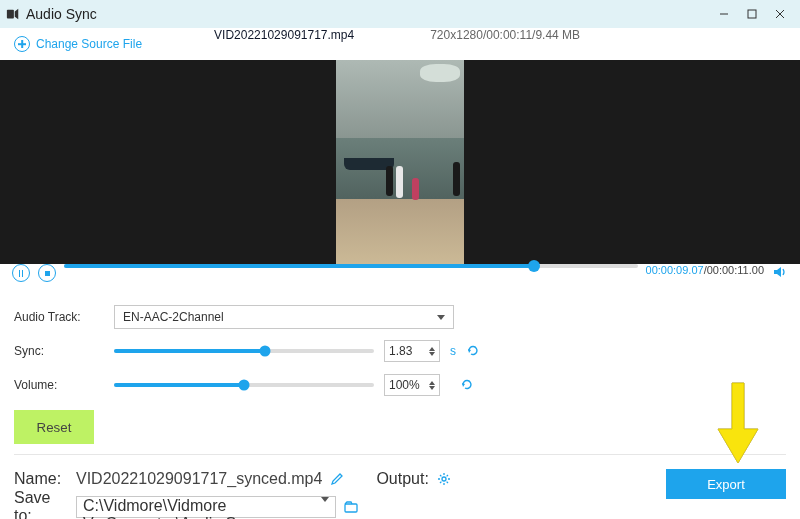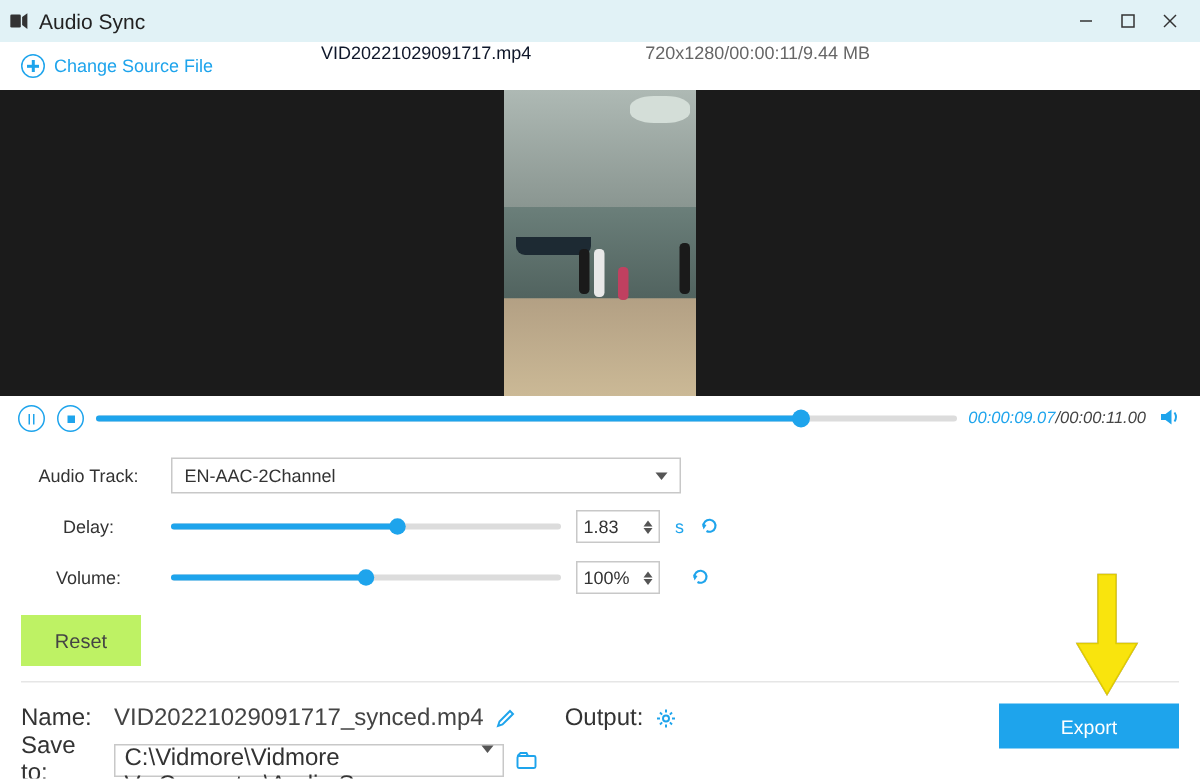--- a/index.html
+++ b/index.html
@@ -26,35 +26,35 @@
 .water { position:absolute; top:38%; left:0; right:0; height:30%; background: linear-gradient(#6b7f7a,#51635f); }
 .beach { position:absolute; bottom:0; left:0; right:0; height:32%; background: linear-gradient(#b3a084,#cbb996); }
 .boat { position:absolute; top:48%; left:8px; width:50px; height:12px; background:#1d2a33; border-radius:0 0 6px 6px; }
 .person { position:absolute; width:7px; background:#1a1a1a; border-radius:3px; }
 .p1{top:52%;left:50px;height:30px}
 .p2{top:52%;left:60px;height:32px;background:#e8e8e8}
 .p3{top:58%;left:76px;height:22px;background:#c04060}
 .p4{top:50%;right:4px;height:34px}
 .cloud{position:absolute;top:4px;right:4px;width:40px;height:18px;background:#d4ded8;border-radius:40%;}
 
-.playbar { height: 30px; display: flex; align-items: center; padding: 0 12px; gap: 8px; font-style: italic; }
+.playbar { height: 30px; display: flex; align-items: flex-start; padding: 0 12px; gap: 8px; }
 .circ-btn { width: 18px; height: 18px; border: 1.4px solid #1ea4ec; border-radius: 50%; display: flex; align-items: center; justify-content: center; cursor: pointer; }
 .circ-btn .pause { width: 5px; height: 7px; display: flex; gap: 1.5px; }
 .circ-btn .pause span { width: 1.6px; background: #1ea4ec; }
 .circ-btn .stop { width: 5px; height: 5px; background: #1ea4ec; }
 .progress { flex: 1; height: 4px; background: #dcdcdc; border-radius: 2px; position: relative; }
 .progress-fill { position: absolute; left: 0; top: 0; height: 100%; background: #1ea4ec; border-radius: 2px; width: 82%; }
 .progress-thumb { position: absolute; top: 50%; left: 82%; width: 12px; height: 12px; background: #1ea4ec; border-radius: 50%; transform: translate(-50%, -50%); }
 .time { font-size: 11px; }
 .time .cur { color: #1ea4ec; }
 .time .tot { color: #444; }
 .vol-icon svg { width: 16px; height: 16px; }
 
 .controls { padding: 6px 14px 0; }
-.crow { display: flex; align-items: center; height: 34px; gap: 10px; text-align: center; }
+.crow { display: flex; align-items: center; height: 34px; gap: 10px; }
 .clabel { width: 90px; color: #333; }
 .select { flex: 0 0 340px; height: 24px; border: 1px solid #c8c8c8; padding: 0 8px; display: flex; align-items: center; justify-content: space-between; background: #fff; cursor: pointer; }
 .select .caret { border-left: 4px solid transparent; border-right: 4px solid transparent; border-top: 5px solid #555; }
 .slider-wrap { flex: 0 0 260px; height: 4px; background: #dcdcdc; border-radius: 2px; position: relative; }
 .slider-fill { position: absolute; left: 0; top: 0; height: 100%; background: #1ea4ec; border-radius: 2px; }
 .slider-thumb { position: absolute; top: 50%; width: 11px; height: 11px; background: #1ea4ec; border-radius: 50%; transform: translate(-50%, -50%); }
 .numbox { width: 56px; height: 22px; border: 1px solid #c8c8c8; display: flex; align-items: center; padding: 0 4px; gap: 2px; }
 .spinner { display: flex; flex-direction: column; gap: 1px; margin-left: auto; }
 .spinner span { width: 0; height: 0; border-left: 3px solid transparent; border-right: 3px solid transparent; cursor: pointer; }
 .spinner .up { border-bottom: 4px solid #555; }
@@ -165,21 +165,21 @@
 <div class="controls">
   <div class="crow">
     <span class="clabel">Audio Track:</span>
     <div class="select">
       <span>EN-AAC-2Channel</span>
       <span class="caret"></span>
     </div>
   </div>
 
   <div class="crow">
-    <span class="clabel">Delay:</span>
+    <span class="clabel">Sync:</span>
     <div class="slider-wrap">
       <div class="slider-fill" style="width:58%"></div>
       <div class="slider-thumb" style="left:58%"></div>
     </div>
     <div class="numbox">
       <span>1.83</span>
       <div class="spinner">
           <span class="up"></span>
           <span class="dn"></span>
         </div>

